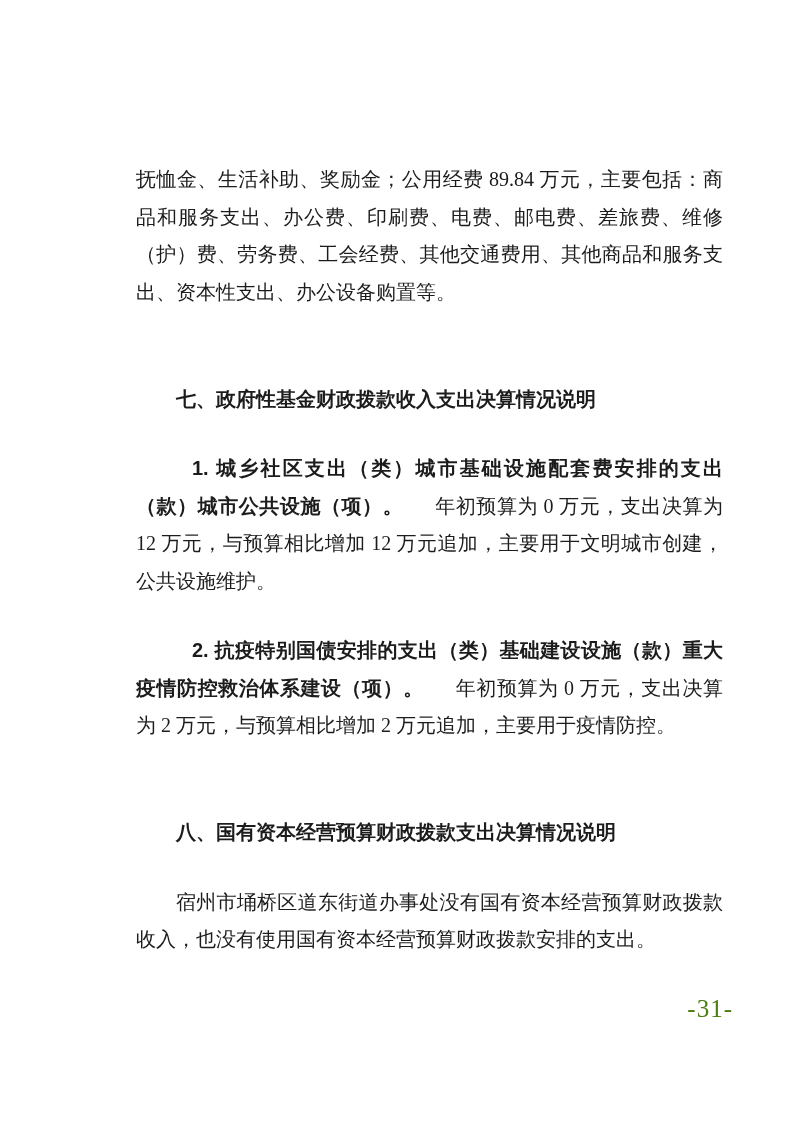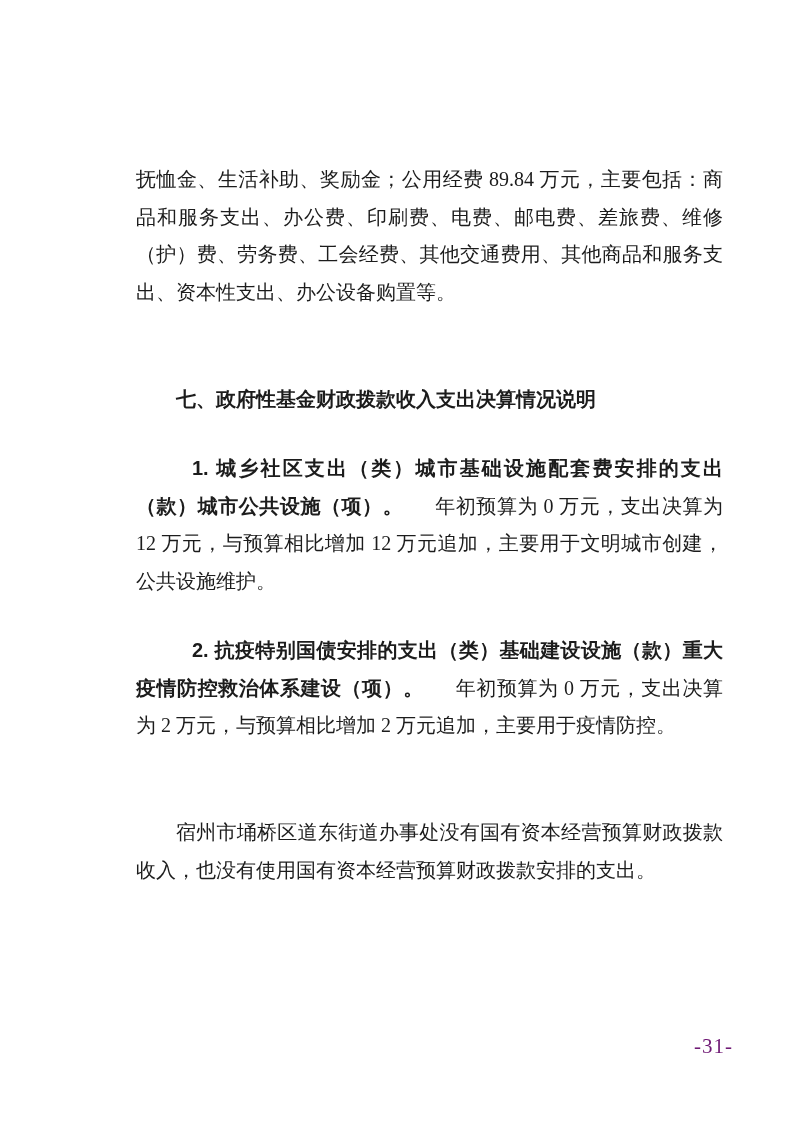--- a/index.html
+++ b/index.html
@@ -31,26 +31,26 @@
     text-indent: 2em;
     font-family: "Liberation Sans", "DejaVu Sans", sans-serif;
     font-size: 20px;
   }
   .bold-run {
     font-weight: bold;
     font-family: "Liberation Sans", "DejaVu Sans", sans-serif;
   }
   .page-number {
     position: absolute;
-    top: 985px;
+    top: 948px;
     right: 76px;
-    font-size: 21px;
+    font-size: 25px;
     line-height: 26px;
     letter-spacing: 1px;
-    color: #701a75;
+    color: #4d7c0f;
   }
 </style>
 </head>
 <body>
 
 <div class="page">
   <div class="content">
 
     <p class="para">抚恤金、生活补助、奖励金；公用经费 89.84 万元，主要包括：商品和服务支出、办公费、印刷费、电费、邮电费、差旅费、维修（护）费、劳务费、工会经费、其他交通费用、其他商品和服务支出、资本性支出、办公设备购置等。</p>
 
@@ -58,19 +58,20 @@
 
     <p class="para heading">七、政府性基金财政拨款收入支出决算情况说明</p>
 
 
     <p class="para indent"><span class="bold-run">1. 城乡社区支出（类）城市基础设施配套费安排的支出（款）城市公共设施（项）。</span><span>年初预算为 0 万元，支出决算为 12 万元，与预算相比增加 12 万元追加，主要用于文明城市创建，公共设施维护。</span></p>
 
     <p class="para indent"><span class="bold-run">2. 抗疫特别国债安排的支出（类）基础建设设施（款）重大疫情防控救治体系建设（项）。</span><span>年初预算为 0 万元，支出决算为 2 万元，与预算相比增加 2 万元追加，主要用于疫情防控。</span></p>
 
     <div class="spacer-line"></div>
 
+    <p class="para heading">八、国有资本经营预算财政拨款支出决算情况说明</p>
 
     <p class="para indent">宿州市埇桥区道东街道办事处没有国有资本经营预算财政拨款收入，也没有使用国有资本经营预算财政拨款安排的支出。</p>
 
   </div>
 
   <div class="page-number">-31-</div>
 </div>
 
 </body></html>

